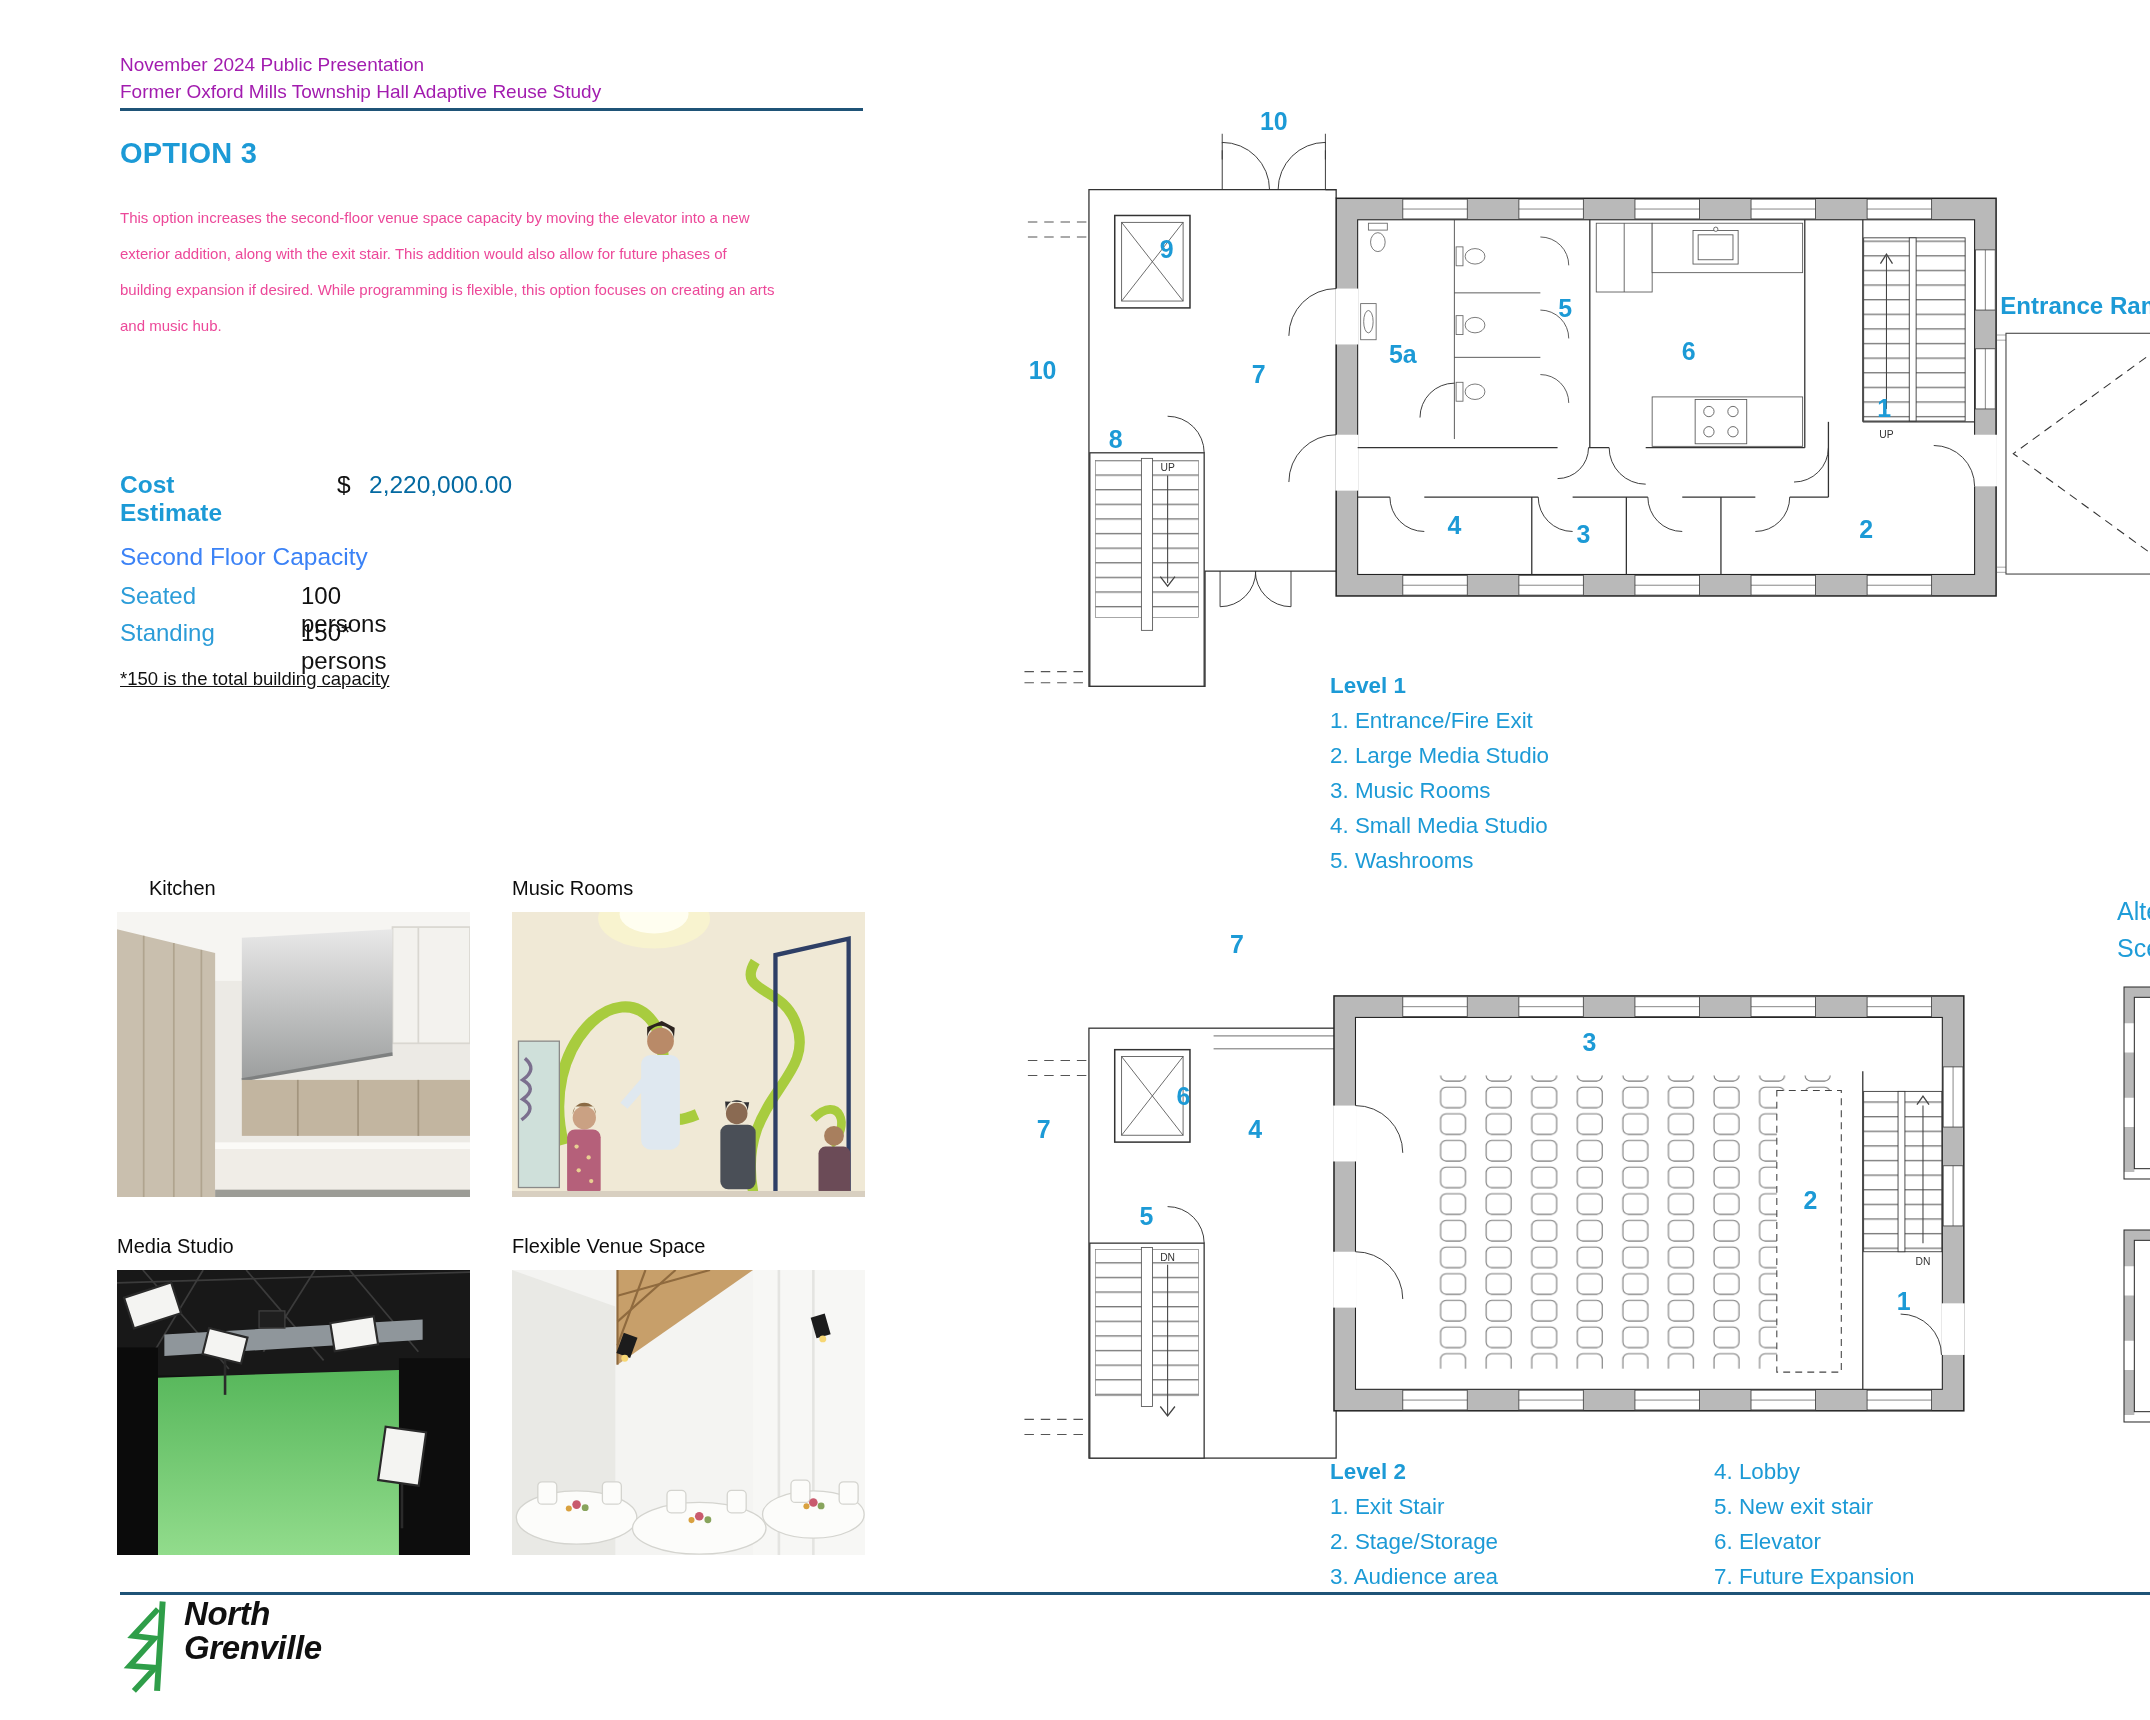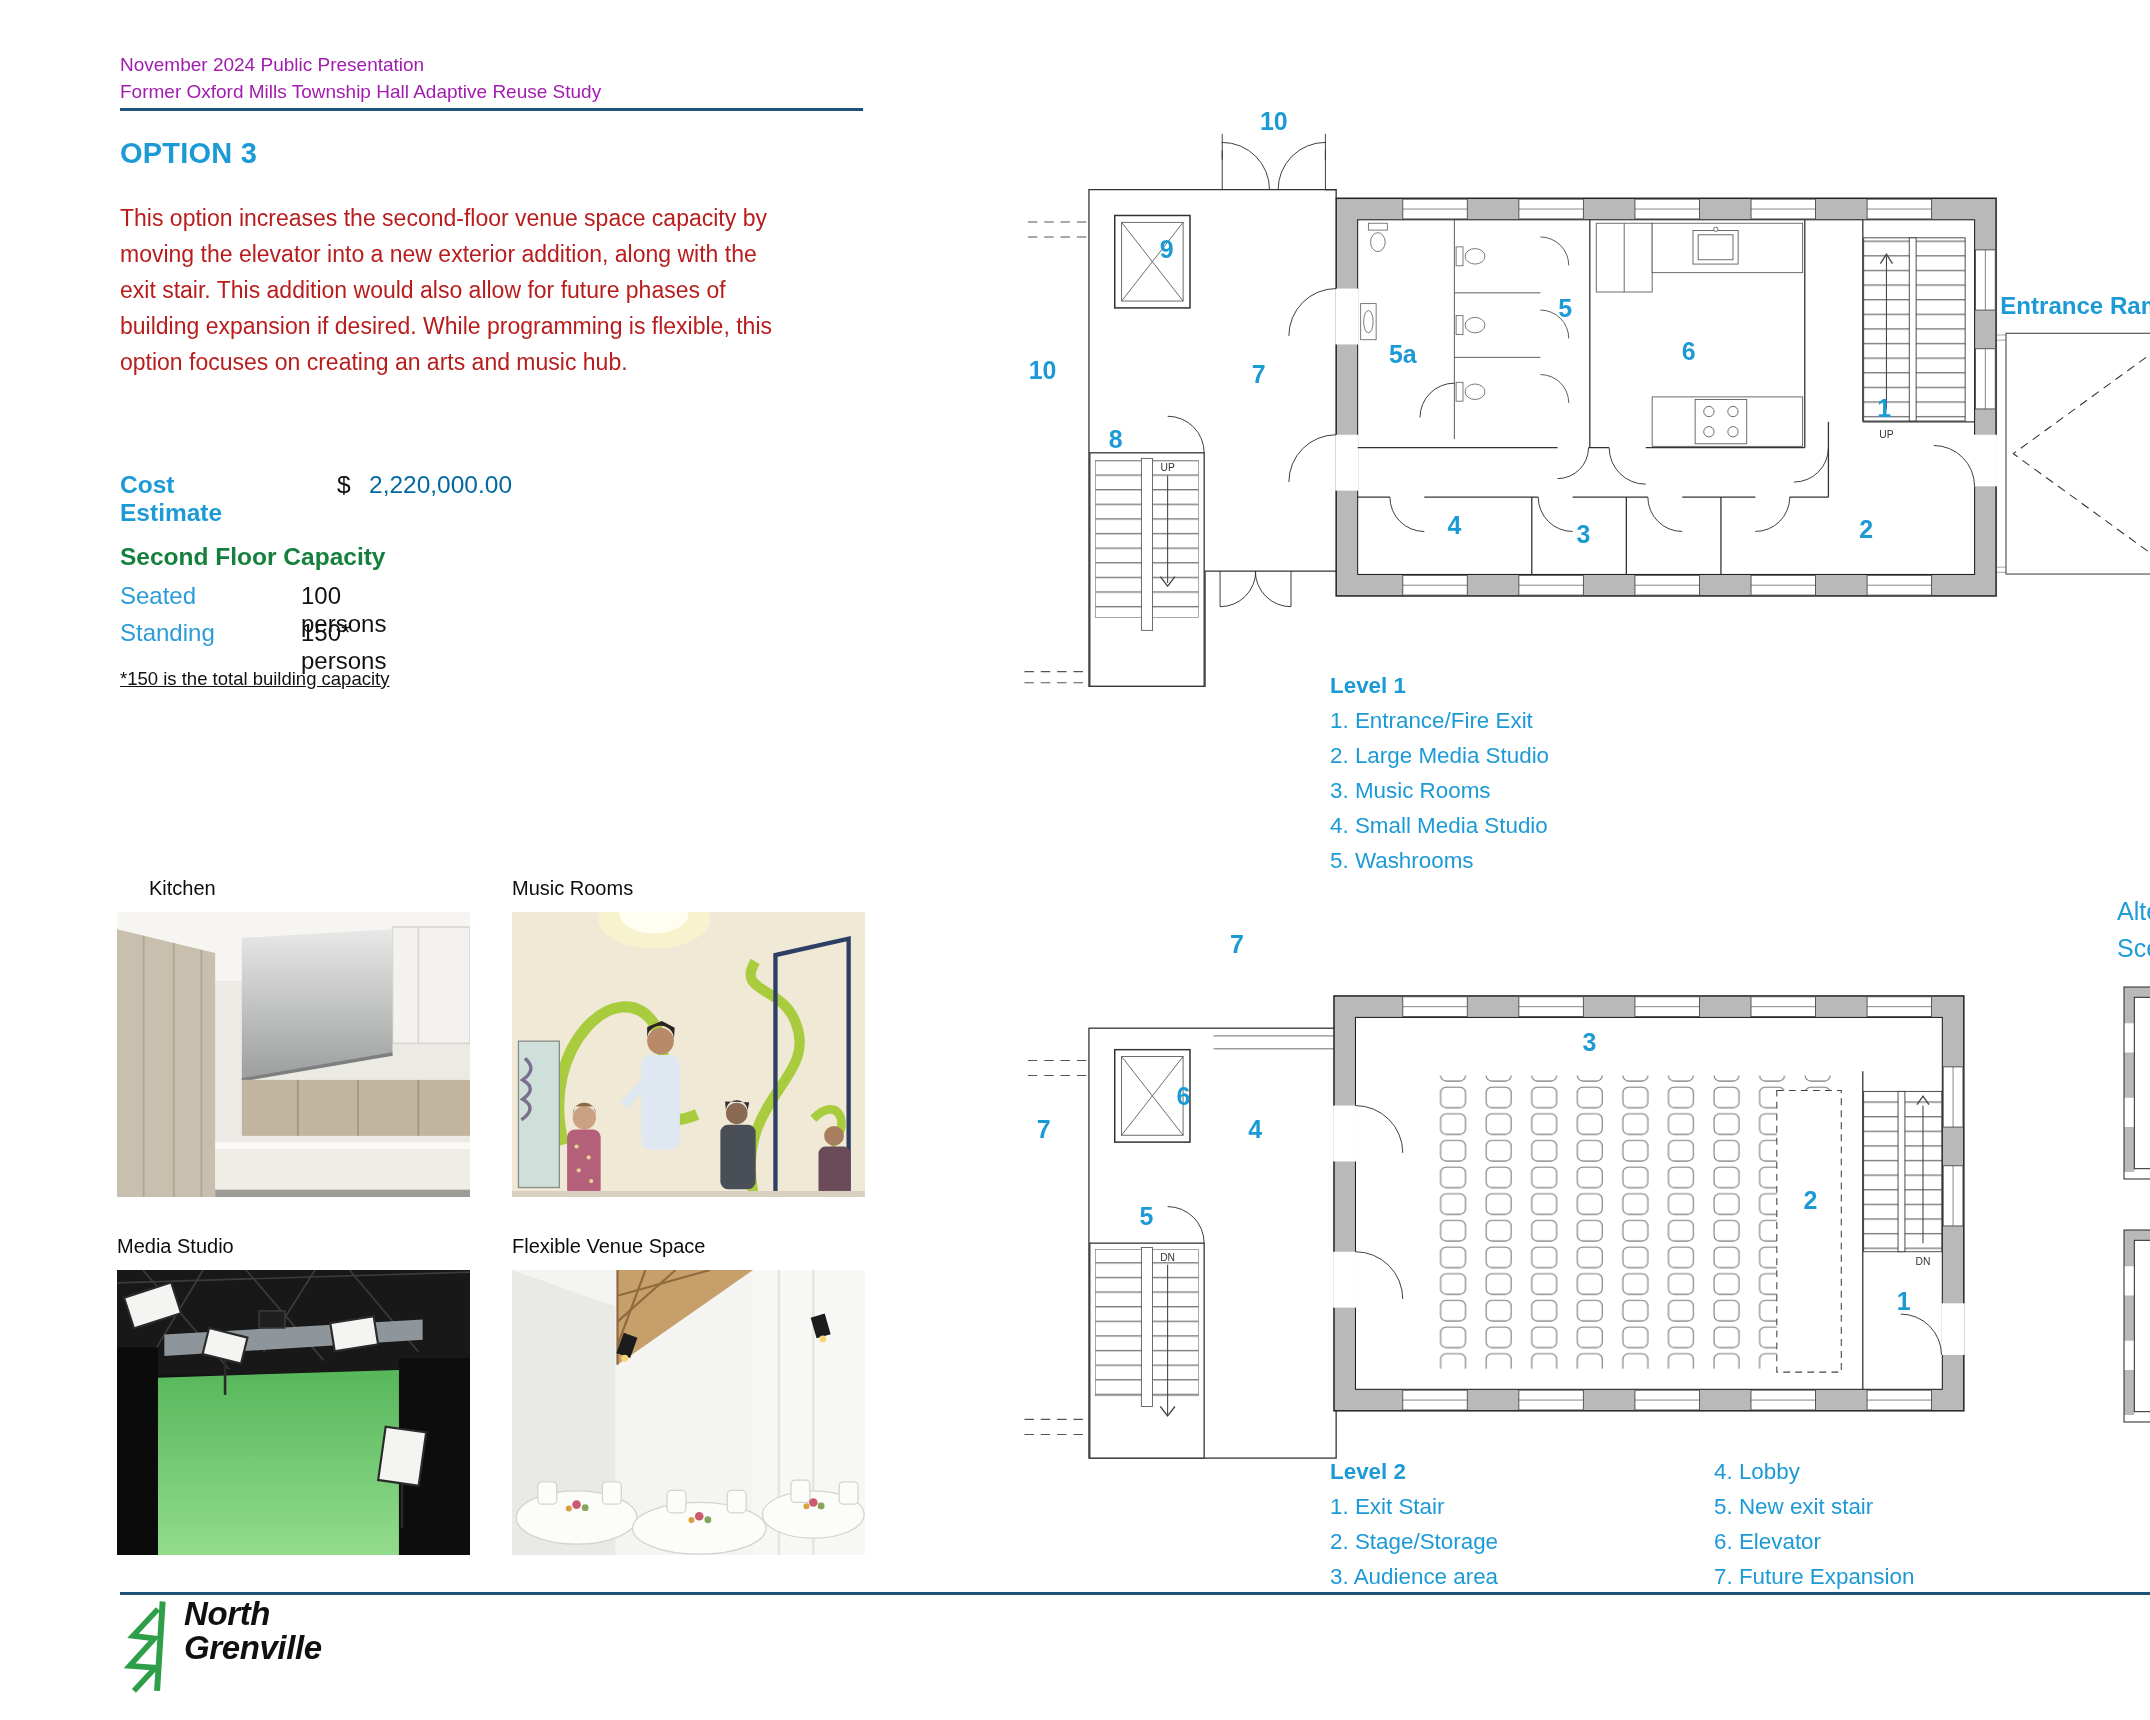--- a/index.html
+++ b/index.html
@@ -3,26 +3,26 @@
 <meta charset="utf-8">
 <style>
   html,body{margin:0;padding:0;background:#fff;}
   #page{position:relative;width:2581px;height:1721px;background:#fff;overflow:hidden;
         font-family:"Liberation Sans",sans-serif;color:#111;}
   .abs{position:absolute;}
   
   .hdr{left:120px;top:51px;font-size:19px;line-height:27px;color:#a21caf;}
   .rule-top{left:120px;top:108px;width:743px;height:3.4px;background:#1f5377;}
   .opt-title{left:120px;top:137px;font-size:29px;font-weight:bold;color:#1c9ad6;letter-spacing:0.2px;}
-  .desc{left:120px;top:200px;width:662px;font-size:23px;line-height:36px;color:#b91c1c;}
+  .desc{left:120px;top:200px;width:662px;font-size:15px;line-height:36px;color:#ec4899;}
   .cost-row{left:120px;top:471px;font-size:24.5px;}
   .cost-label{position:absolute;left:0;top:0;font-weight:bold;color:#1c9ad6;}
   .cost-cur{position:absolute;left:217px;top:0;color:#111;}
   .cost-amt{position:absolute;left:249px;top:0;color:#0369a1;}
-  .cap-title{left:120px;top:543px;font-size:24.5px;font-weight:bold;color:#15803d;}
+  .cap-title{left:120px;top:543px;font-size:24.5px;font-weight:normal;color:#3b82f6;}
   .cap-row{font-size:24px;}
   .cap-label{position:absolute;left:0;top:0;color:#2b9cd8;}
   .cap-val{position:absolute;left:181px;top:0;color:#111;}
   .foot-note{left:120px;top:668px;font-size:18.5px;color:#111;text-decoration:underline;}
   
   .caption{font-size:20px;color:#0c0c0c;}
   .photo{overflow:hidden;background:#ddd;}
   
   .legend{font-size:22.4px;line-height:35px;color:#1c9ad6;}
   .legend .ttl{font-weight:bold;}

